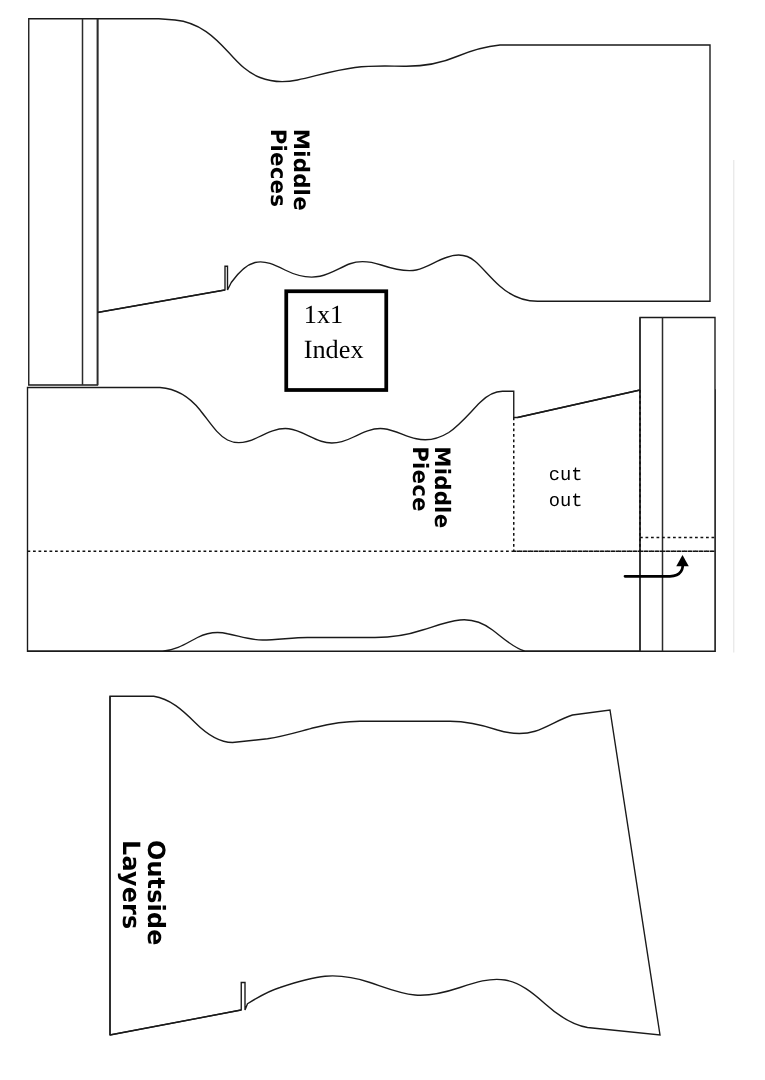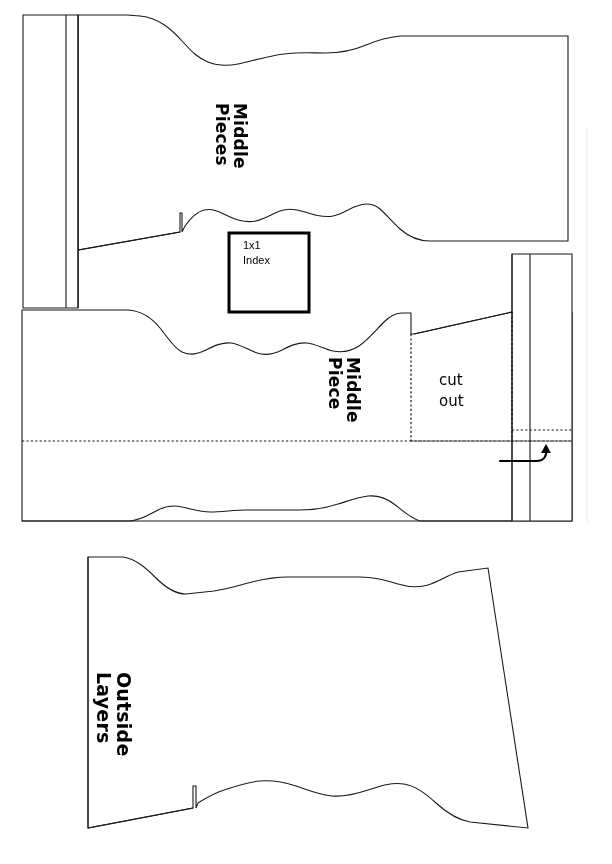--- a/index.html
+++ b/index.html
@@ -99,30 +99,31 @@
     left: 133px;
     top: 672px;
     font-size: 19px;
     font-weight: bold;
     letter-spacing: 0.2px;
   }
   #label-index {
     position: absolute;
     left: 243px;
     top: 238px;
-    font-size: 11px;
-    font-family: Liberation Sans, sans-serif;
+    font-size: 21px;
+    font-family: Liberation Serif, serif;
     line-height: 1.32;
   }
   #label-cutout {
     position: absolute;
     left: 439px;
     top: 370px;
     font-size: 15px;
     line-height: 1.42;
+    font-family: Liberation Mono, monospace;
   }
   #label-optional {
     position: absolute;
     left: 64px;
     top: 444px;
     font-size: 27px;
     line-height: 1.13;
     width: 470px;
   }
 </style>

